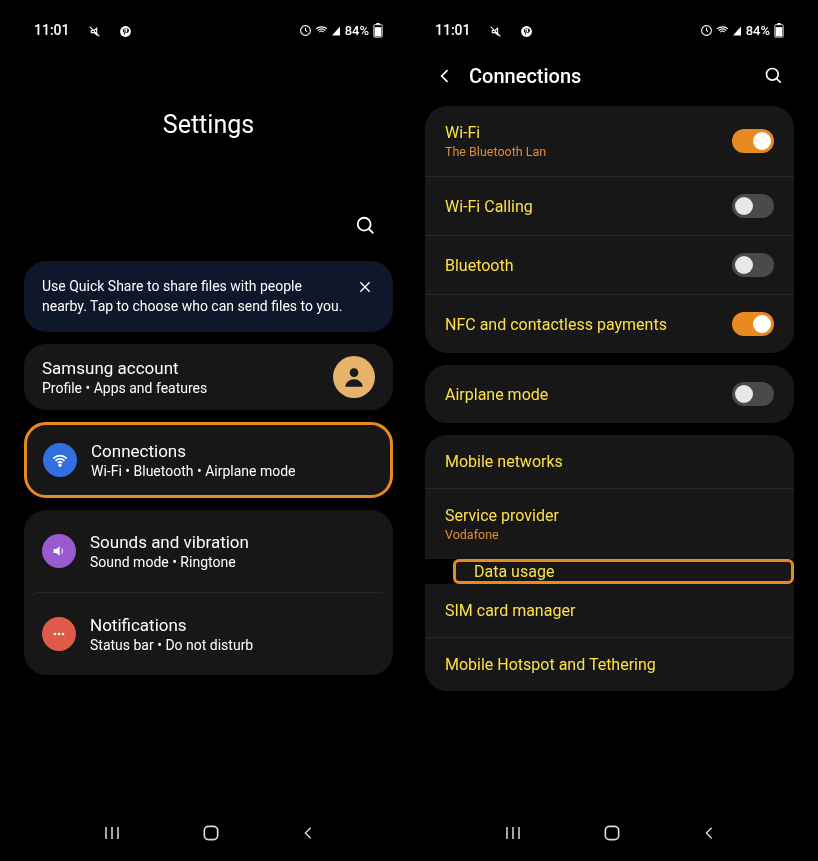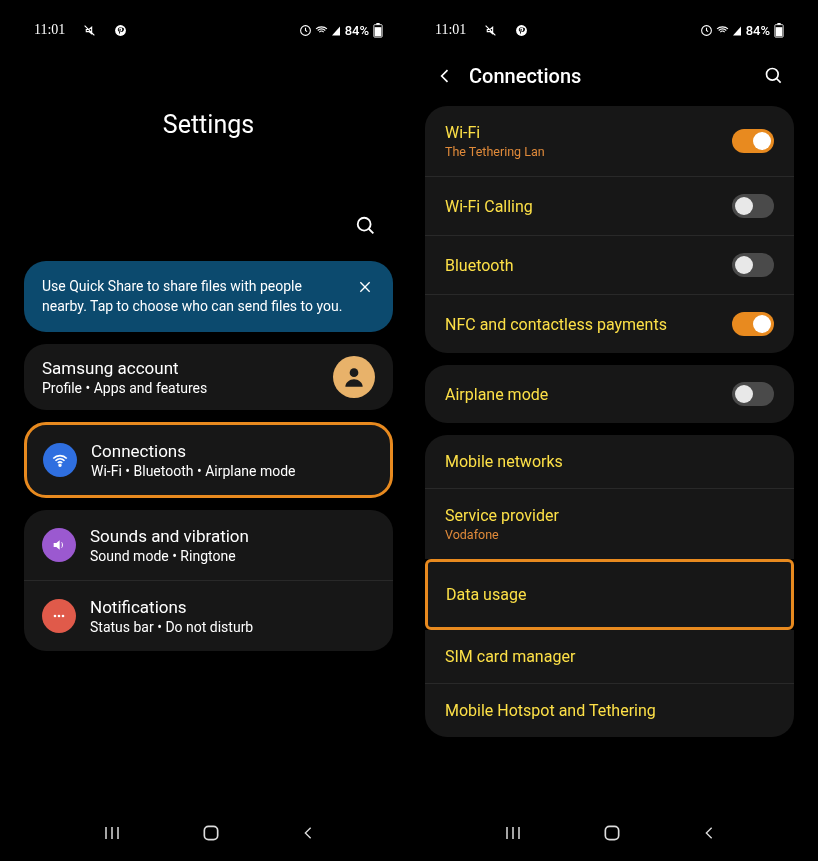--- a/index.html
+++ b/index.html
@@ -24,34 +24,34 @@
   }
   .status-bar {
     height: 40px;
     display: flex;
     align-items: center;
     justify-content: space-between;
     padding: 0 22px;
     font-size: 14px;
     font-weight: 500;
   }
-  .status-left { display: flex; align-items: center; gap: 18px; font-family: Liberation Serif, serif; }
+  .status-left { display: flex; align-items: flex-end; gap: 18px; }
   .status-right { display: flex; align-items: center; gap: 4px; font-size: 13px; }
   .status-icons { display: flex; align-items: center; gap: 3px; }
   .content { flex: 1; padding: 0 12px; overflow: hidden; }
   .big-title {
     font-size: 25px;
     font-weight: 400;
     text-align: center;
     padding: 60px 0 70px;
   }
   .search-row { display: flex; justify-content: flex-end; padding: 0 10px 18px; }
   .search-icon-wrap { padding: 6px; }
   .tip-card {
-    background: #0c4a6e;
+    background: #0f172a;
     border-radius: 22px;
     padding: 16px 18px;
     display: flex;
     align-items: flex-start;
     gap: 10px;
     margin-bottom: 12px;
   }
   .tip-text { flex: 1; font-size: 14px; line-height: 1.4; }
   .tip-close { font-size: 18px; line-height: 1; padding: 2px; }
   .card {
@@ -62,24 +62,24 @@
   }
   .account-row {
     display: flex;
     align-items: center;
     justify-content: space-between;
     padding: 12px 18px;
   }
   .list-row {
     display: flex;
     align-items: center;
-    padding: 16px 18px;
+    padding: 22px 18px;
     gap: 14px;
   }
-  .list-row + .list-row { border-top: 1px solid rgba(255,255,255,0.08); }
+  .list-row + .list-row { border-top: 1px solid rgba(255,255,255,0.08); border-radius: 16px; }
   .icon-badge {
     width: 34px; height: 34px;
     border-radius: 50%;
     display: flex; align-items: center; justify-content: center;
     flex-shrink: 0;
   }
   .icon-wifi { background: #2f6fe0; }
   .icon-sound { background: #9b59d0; }
   .icon-notif { background: #e05a4a; }
   .row-text { flex: 1; min-width: 0; }
@@ -157,21 +157,22 @@
     background: #e88a1f;
     border-radius: 16px;
     z-index: -1;
     filter: blur(4px);
     opacity: 0.95;
   }
   .highlight-conn {
     border: 3px solid #e88a1f;
     border-radius: 6px;
     background: #171717;
-    padding: 23px 18px;
+    padding: 0 18px;
+    margin-left: 28px;
   }
   .nav-bar {
     display: flex;
     justify-content: space-around;
     align-items: center;
     padding: 14px 50px 8px;
     margin-top: auto;
   }
   svg { display: block; }
 </style>
@@ -371,21 +372,21 @@
             <circle cx="10" cy="10" r="7"></circle>
             <line x1="20" y1="20" x2="15" y2="15"></line>
           </svg>
       </span>
     </div>
 
     <div class="conns-card">
       <div class="conn-row">
         <div class="conn-text">
           <div class="conn-title">Wi-Fi</div>
-          <div class="conn-sub">The Tethering Lan</div>
+          <div class="conn-sub">The Bluetooth Lan</div>
         </div>
         <div class="toggle on"></div>
       </div>
       <div class="conn-row">
         <div class="conn-text">
             <div class="conn-title">Wi-Fi Calling</div>
           </div>
         <div class="toggle off"></div>
       </div>
       <div class="conn-row">

